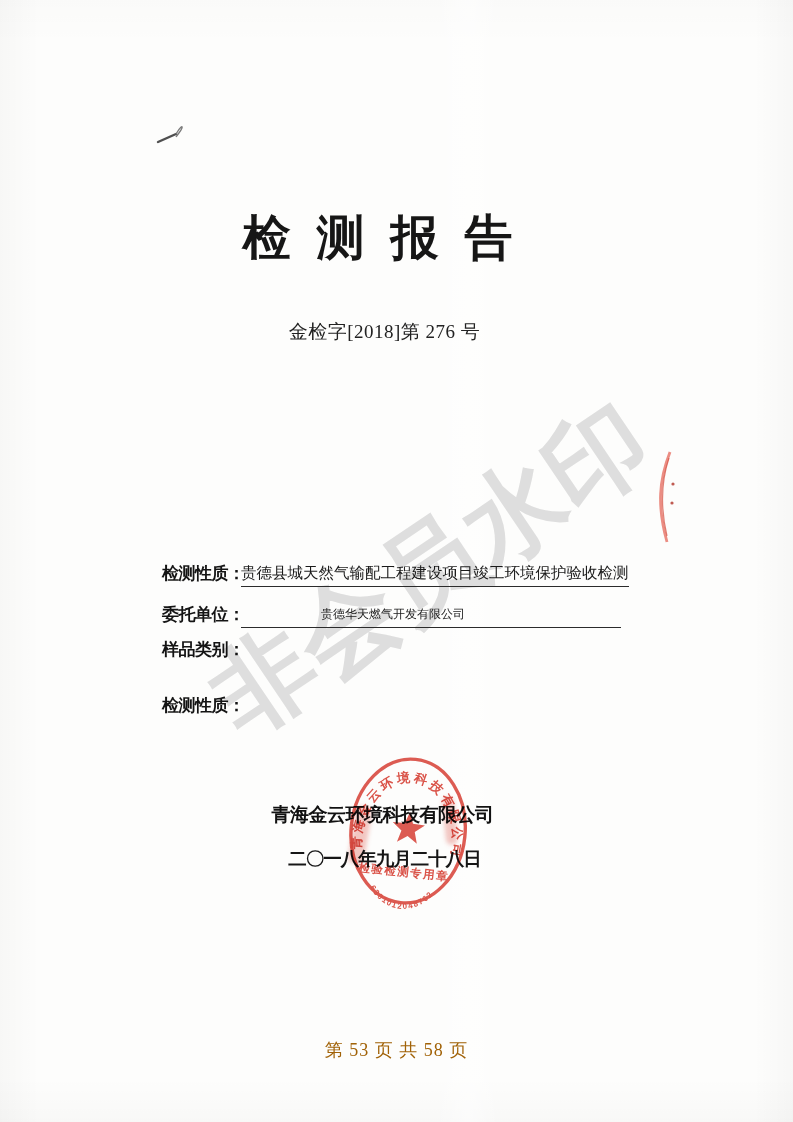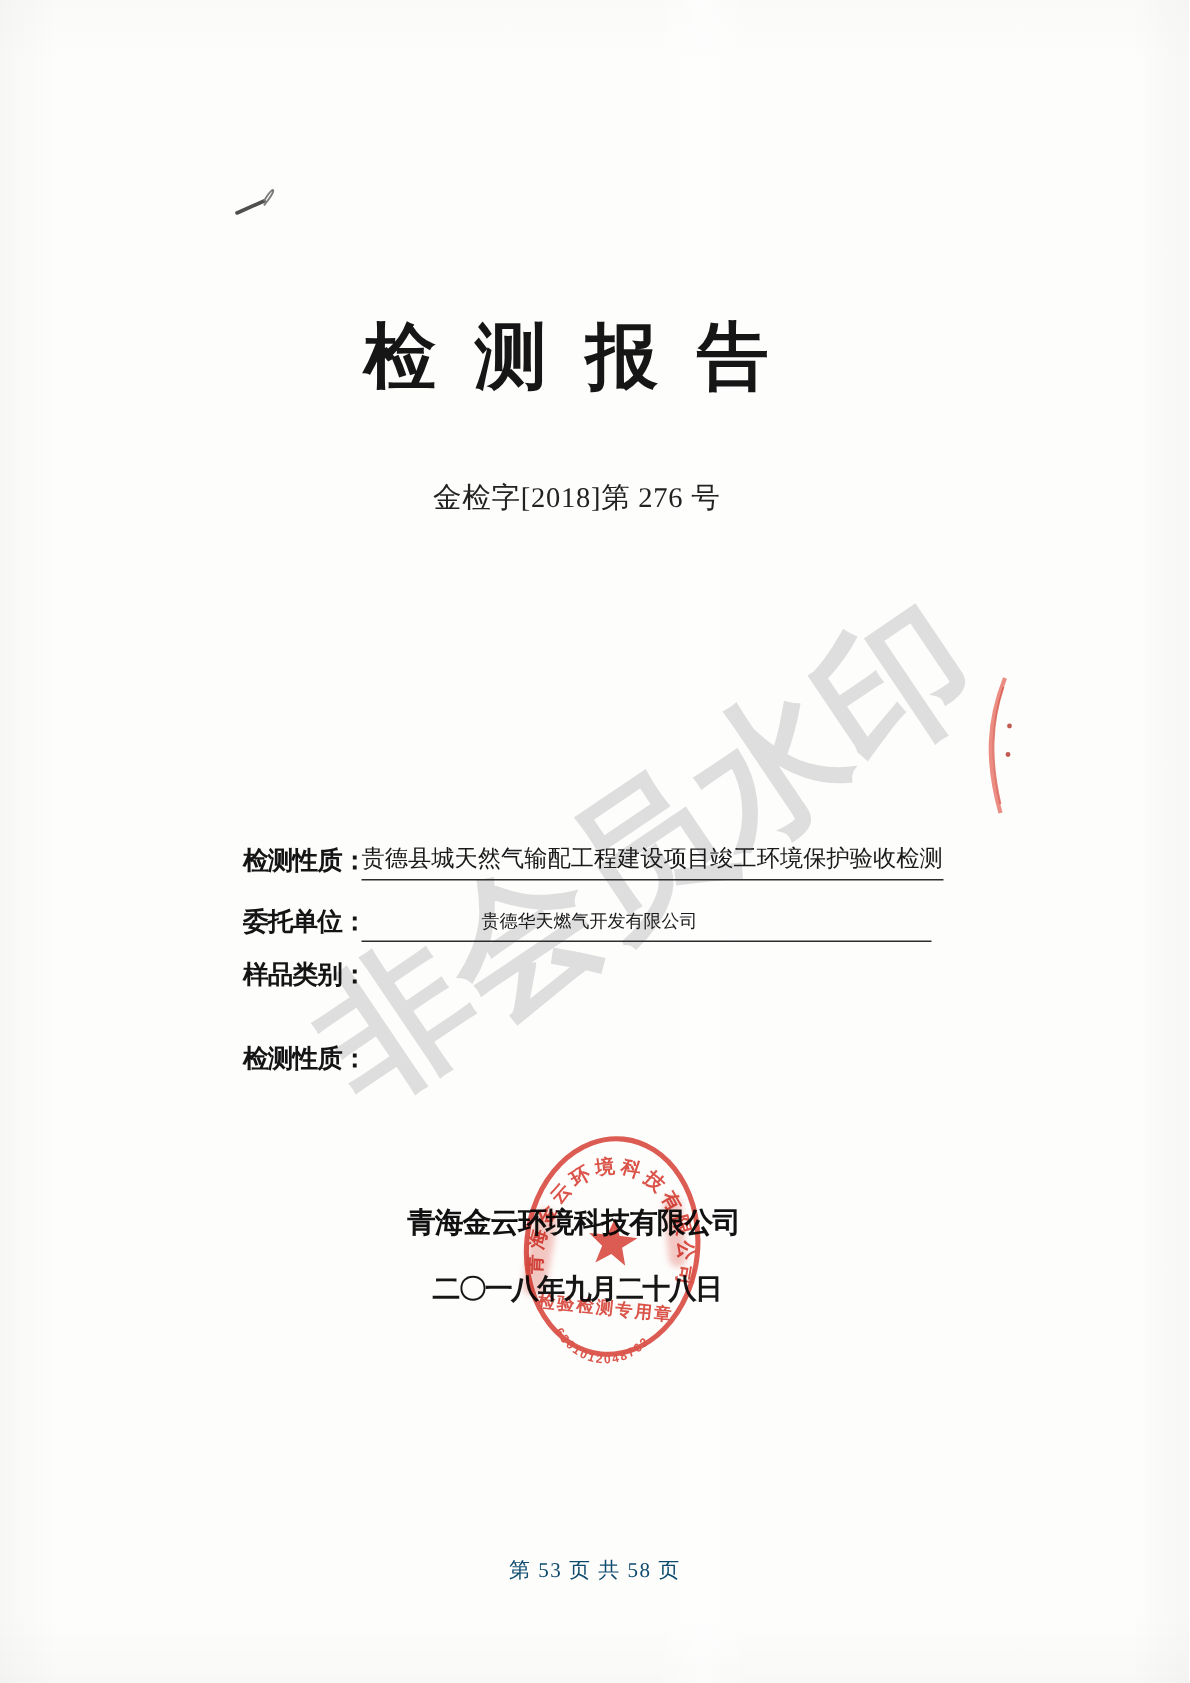--- a/index.html
+++ b/index.html
@@ -74,21 +74,21 @@
   .report-date {
     position:absolute; top:846px; left:0; width:100%;
     transform:translateX(-12px);
     text-align:center; z-index:2;
     font-family:"Liberation Sans","DejaVu Sans",sans-serif;
     font-weight:bold; font-size:18.5px; letter-spacing:-1px; color:#161616;
   }
   
   .footer {
     position:absolute; top:1038px; left:0; width:100%;
-    text-align:center; font-size:14px; color:#0c4a6e; z-index:2;
+    text-align:center; font-size:18px; color:#a16207; z-index:2;
     letter-spacing:1px;
   }
   
   .seal {
     position:absolute; left:339px; top:749px; width:138px; height:166px;
     z-index:3; mix-blend-mode:multiply; opacity:.92;
     transform:rotate(6deg); pointer-events:none;
   }
   .ink-smudge {
     position:absolute; z-index:3; mix-blend-mode:multiply;

